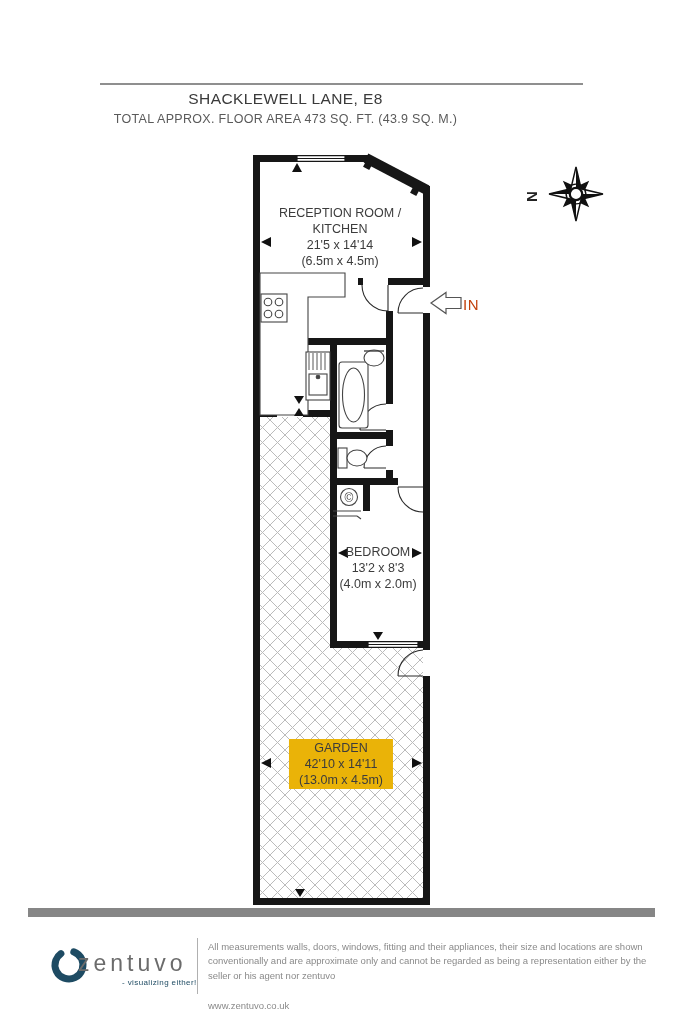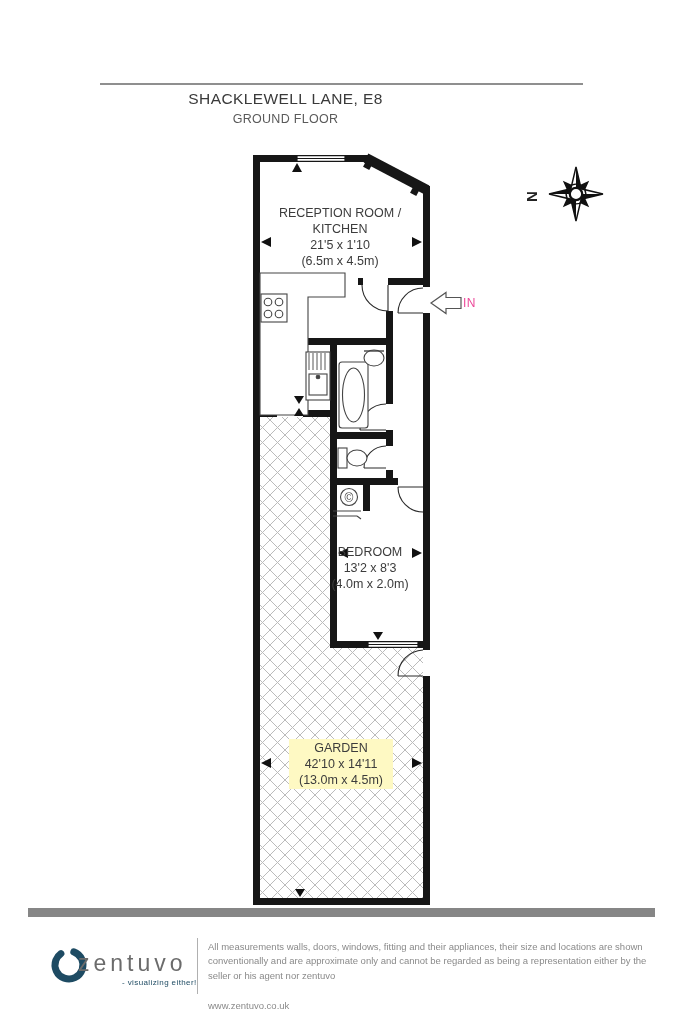--- a/index.html
+++ b/index.html
@@ -7,40 +7,40 @@
        font-family:"Liberation Sans",sans-serif;overflow:hidden;}
   .abs{position:absolute;}
   
   #top-rule{left:100px;top:83px;width:483px;height:2px;background:#8f8f8f;}
   #header{left:0;top:90px;width:571px;text-align:center;color:#3d3d3d;}
   #header .title{font-size:15.5px;letter-spacing:.4px;color:#3a3a3a;}
   #header .sub{font-size:12.5px;color:#5a5a5a;margin-top:4px;letter-spacing:.3px;}
   
   .room-label{transform:translateX(-50%);text-align:center;color:#3c3c3c;
               font-size:12.5px;line-height:16px;white-space:nowrap;}
-  #garden-label{background:#fef9c3;padding:1px 10px;}
-  #in-label{font-size:12px;color:#ec4899;letter-spacing:.5px;}
+  #garden-label{background:#eab308;padding:1px 10px;}
+  #in-label{font-size:15px;color:#c2410c;letter-spacing:.5px;}
   #north-letter{font-size:15px;font-weight:bold;color:#222;
                 transform:rotate(-90deg);}
   
   #footer-bar{left:28px;top:908px;width:627px;height:9px;background:#868686;}
   #logo-text{left:78px;top:950px;font-size:23px;color:#6b6b6b;letter-spacing:4px;}
   #logo-tagline{left:122px;top:978px;font-size:8px;color:#1e4b63;letter-spacing:.4px;}
   #footer-divider{left:197px;top:938px;width:1px;height:56px;background:#b0b0b0;}
   #disclaimer{left:208px;top:940px;width:462px;font-size:9.5px;line-height:1.5;
               color:#8a8a8a;}
   #website{margin-top:16px;}
 </style>
 </head>
 <body>
 
 <div class="abs" id="top-rule"></div>
 <div class="abs" id="header">
   <div class="title">SHACKLEWELL LANE, E8</div>
-  <div class="sub">GROUND FLOOR</div>
+  <div class="sub">TOTAL APPROX. FLOOR AREA 473 SQ. FT. (43.9 SQ. M.)</div>
 </div>
 
 <span class="abs" id="north-letter" style="left:526px;top:188px;">N</span>
 <svg class="abs" style="left:548px;top:166px;" width="56" height="56" viewBox="0 0 54 54">
   <path d="M39.7,14.3 L34,27 L39.7,39.7 L27,34 L14.3,39.7 L20,27 L14.3,14.3 L27,20 Z" fill="#111"></path>
   <path d="M27,1 L32,22 L53,27 L32,32 L27,53 L22,32 L1,27 L22,22 Z" fill="#fff" stroke="#111" stroke-width="1.4"></path>
   <path d="M27,1 L32,22 L27,27 Z" fill="#111"></path>
   <path d="M27,53 L22,32 L27,27 Z" fill="#111"></path>
   <path d="M53,27 L32,32 L27,27 Z" fill="#111"></path>
   <path d="M1,27 L22,22 L27,27 Z" fill="#111"></path>
@@ -152,25 +152,25 @@
     <polygon points="422,763 412,758 412,768"></polygon>
     <polygon points="300,897 295,889 305,889"></polygon>
   </g>
 
   <path d="M461,297.5 H446 V292.5 L431,303 L446,313.5 V308.5 H461 Z" fill="#ffffff" stroke="#555" stroke-width="1.2"></path>
 </svg>
 
 <div class="abs room-label" style="left:340px;top:205px;text-align:center;">
   <div>RECEPTION ROOM /</div>
   <div>KITCHEN</div>
-  <div>21'5 x 1'10</div>
+  <div>21'5 x 14'14</div>
   <div>(6.5m x 4.5m)</div>
 </div>
 <div class="abs" id="in-label" style="left:463px;top:296px;">IN</div>
-<div class="abs room-label" style="left:370px;top:544px;">
+<div class="abs room-label" style="left:378px;top:544px;">
   <div>BEDROOM</div>
   <div>13'2 x 8'3</div>
   <div>(4.0m x 2.0m)</div>
 </div>
 <div class="abs room-label" id="garden-label" style="left:341px;top:739px;">
   <div>GARDEN</div>
   <div>42'10 x 14'11</div>
   <div>(13.0m x 4.5m)</div>
 </div>
 

